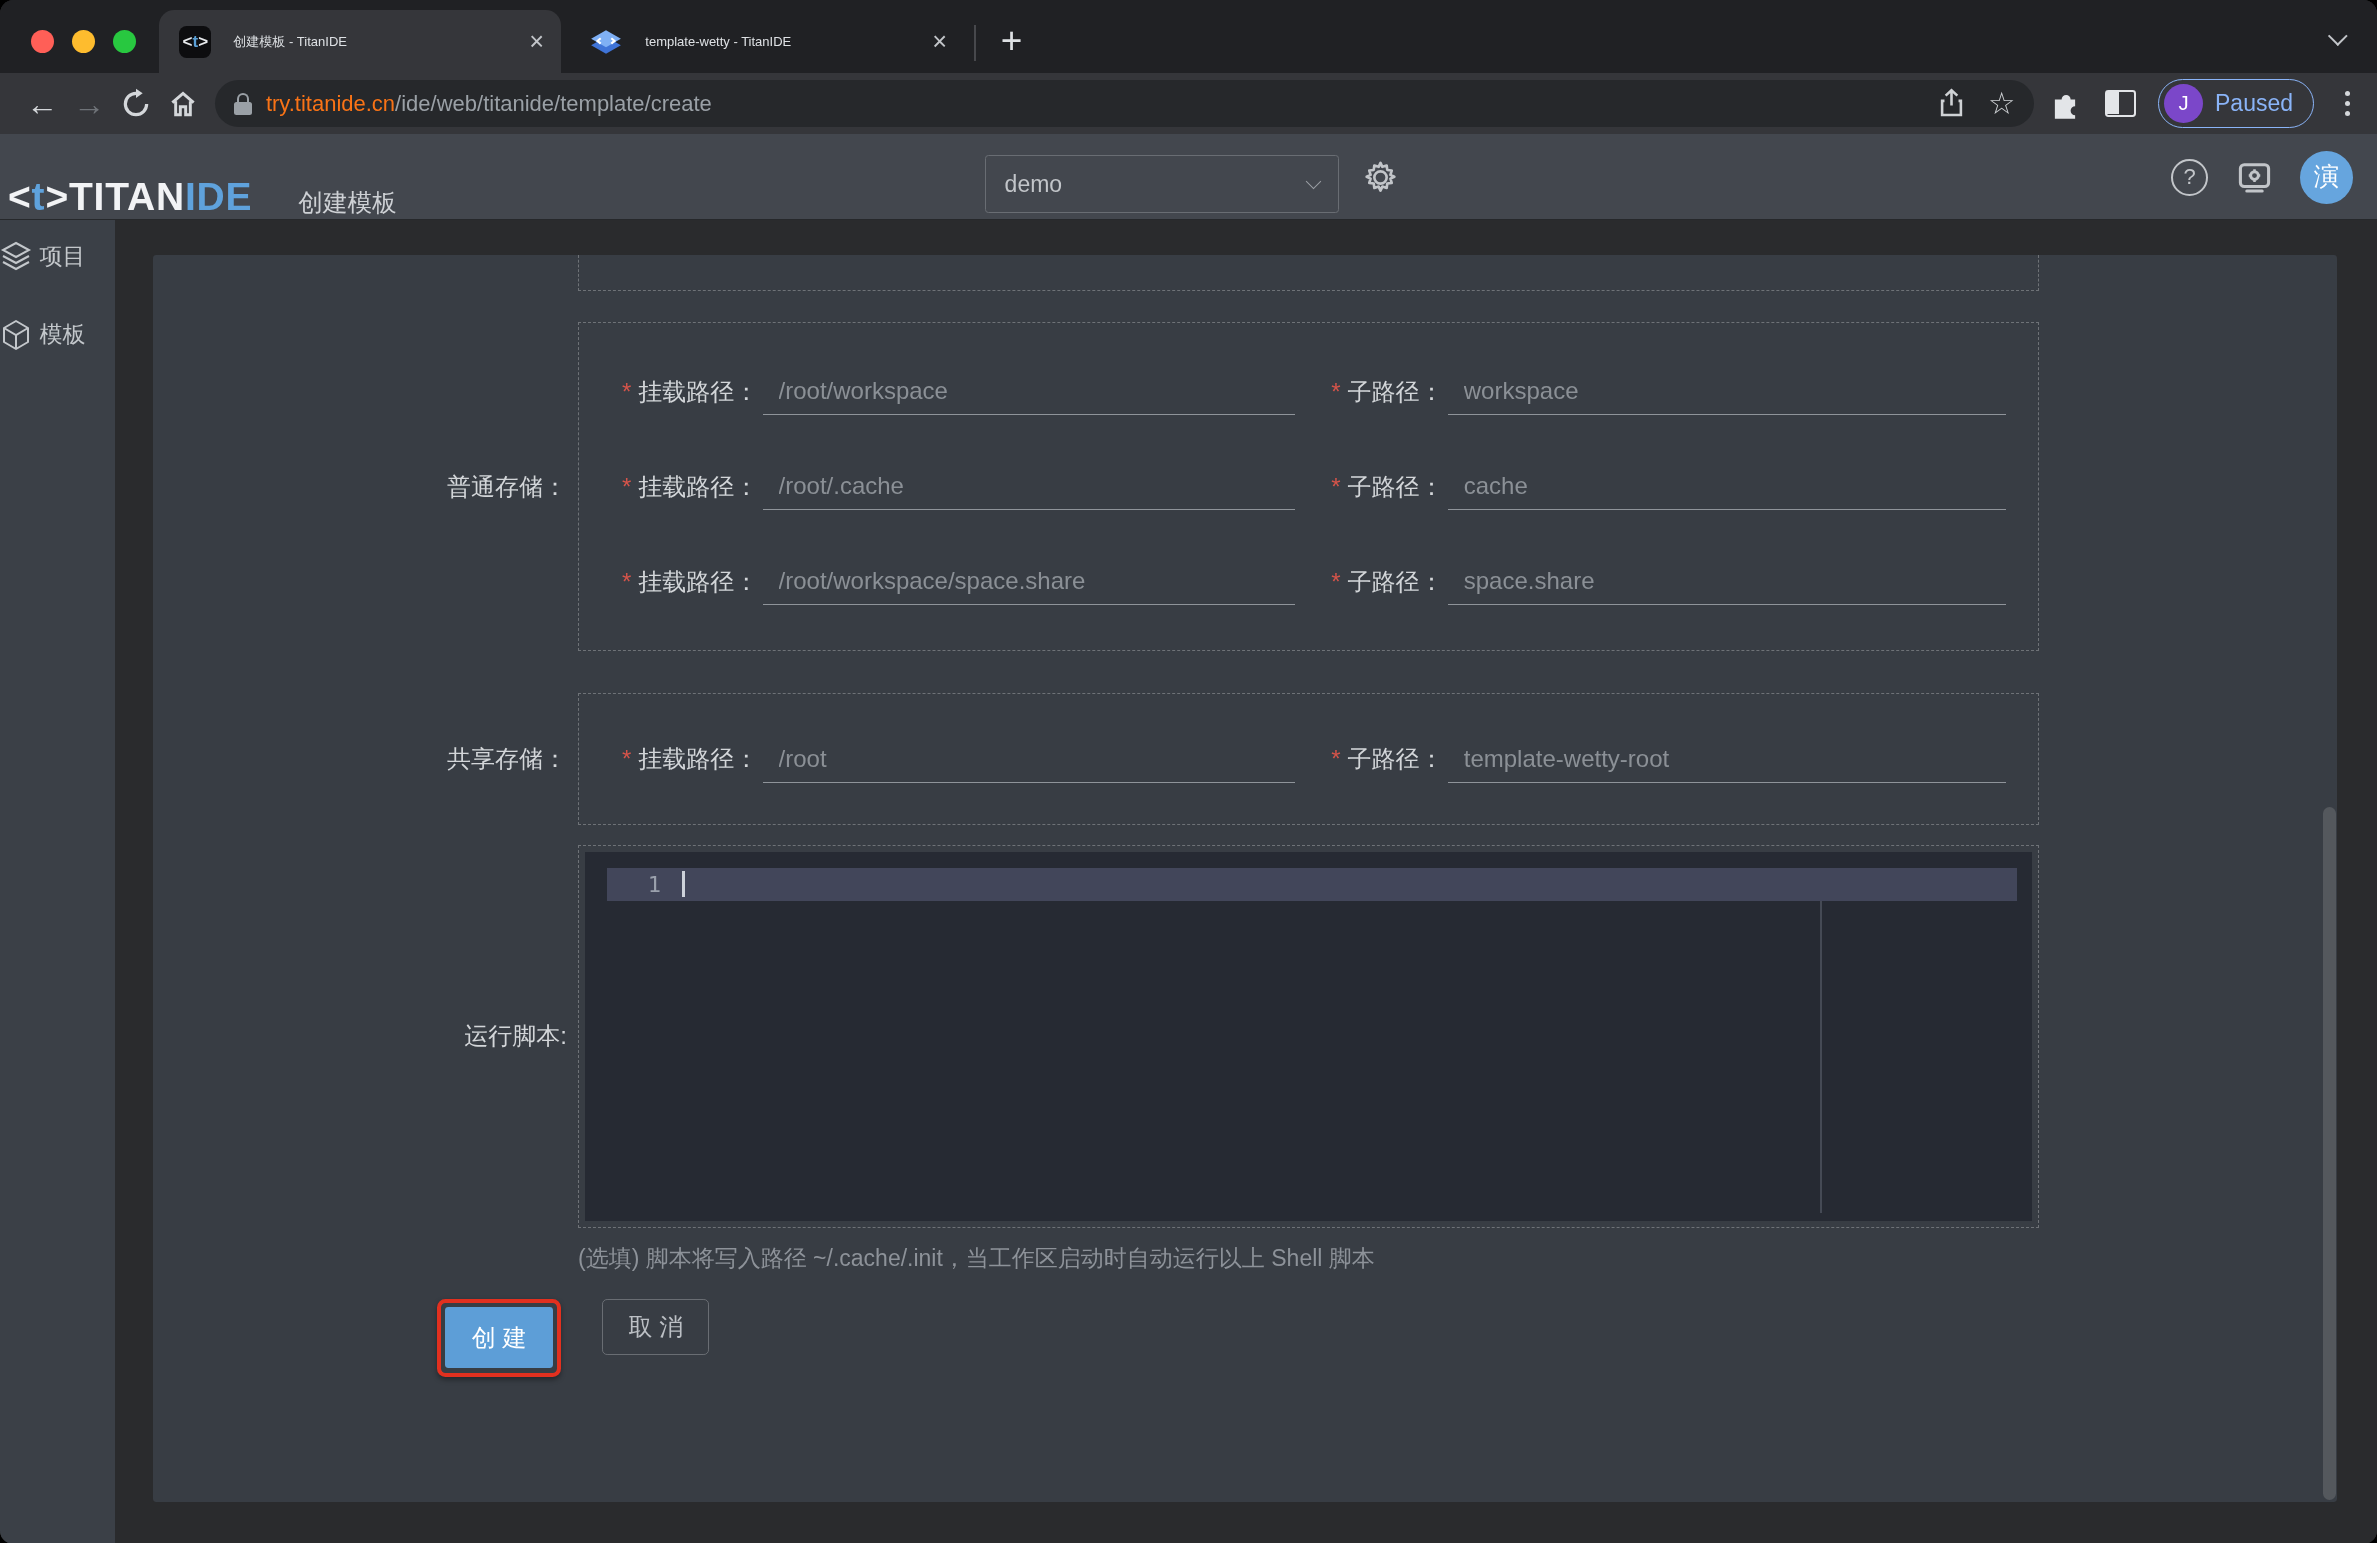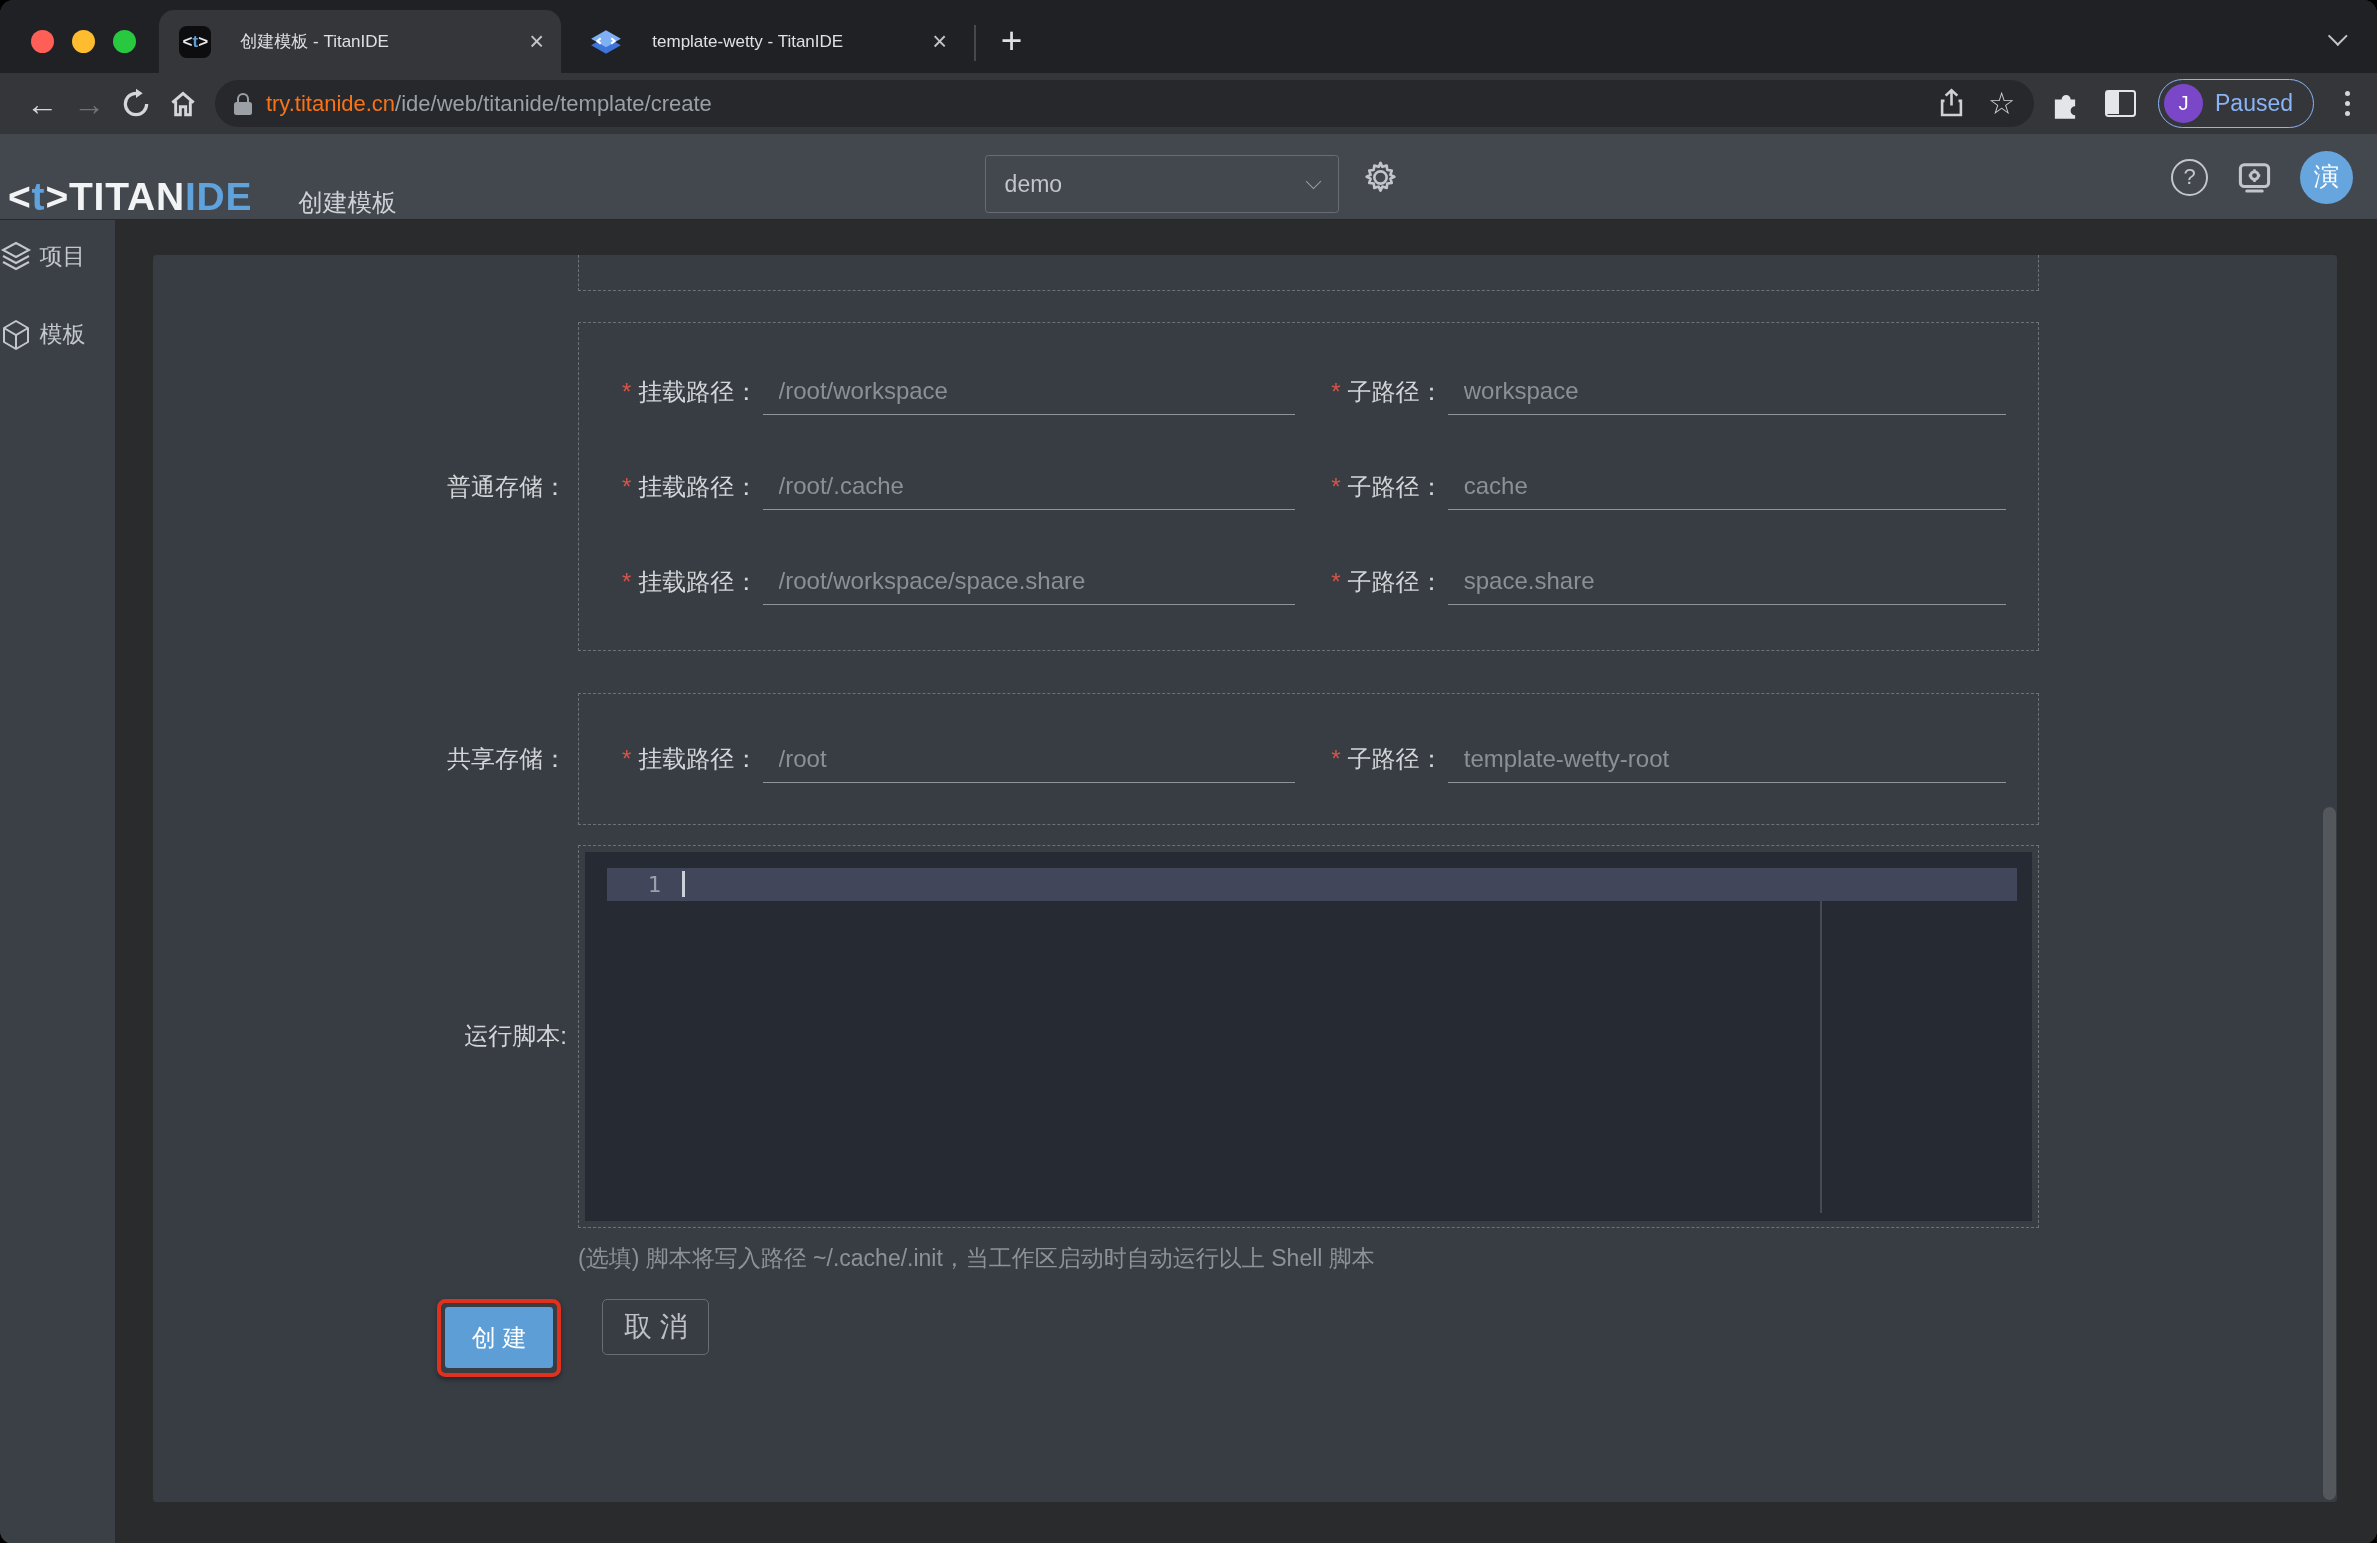--- a/index.html
+++ b/index.html
@@ -10,21 +10,21 @@
   
   .tabstrip { position:relative; height:73px; background:#202124; }
   .traffic { position:absolute; left:30.5px; top:30px; display:flex; gap:18px; }
   .light { width:23px; height:23px; border-radius:50%; }
   .light.red{ background:#ff5f57; } .light.yellow{ background:#febc2e; } .light.green{ background:#28c840; }
   .tab { position:absolute; top:10.2px; height:63px; display:flex; align-items:center; border-radius:15.3px 15.3px 0 0; }
   .tab.active { background:#35363a; }
   .tab-fav1 { width:32px; height:32px; margin-left:20.3px; background:#0d0d0f; border-radius:7.6px; display:flex; align-items:center; justify-content:center; font-size:17px; font-weight:bold; }
   .tab-fav1 .wt{ color:#e8eaed; } .tab-fav1 .bt{ color:#5a9fd6; }
   .tab-fav2 { width:34px; height:34px; margin-left:20.3px; }
-  .tab-title { margin-left:29px; font-size:17px; color:#dee1e4; white-space:nowrap; overflow:hidden; flex:1; }
+  .tab-title { margin-left:22px; font-size:13px; color:#dee1e4; white-space:nowrap; overflow:hidden; flex:1; }
   .tab-close { margin:0 17px; font-size:25.4px; color:#c2c5c9; line-height:1; }
   .tab-sep { position:absolute; left:974px; top:25.4px; width:1.7px; height:36px; background:#47484c; }
   .newtab { position:absolute; left:988px; top:17px; width:47px; height:47px; display:flex; align-items:center; justify-content:center; font-size:37px; color:#dee1e4; border-radius:50%; }
   .chev { display:inline-block; width:13.6px; height:13.6px; border-right:2.5px solid #c2c5c9; border-bottom:2.5px solid #c2c5c9; transform:rotate(45deg); }
   .tabsearch { position:absolute; right:32px; top:29px; }
 
   
   .toolbar { height:61px; background:#35363a; display:flex; align-items:center; padding:0 18.6px; }
   .navico { font-size:32px; color:#d4d7da; width:47px; text-align:center; line-height:1; }
   .navico.disabled { color:#6f7378; }
@@ -86,21 +86,21 @@
   .editor-box { width:1461px; border:1.7px dashed #6e7277; padding:6px; }
   .editor { position:relative; height:369px; background:#262a33; }
   .active-line { position:absolute; left:22px; right:15.3px; top:16px; height:33px; background:#42465a; }
   .lineno { position:absolute; left:44px; top:16px; width:32px; height:33px; line-height:33px; text-align:right; font-family:"DejaVu Sans Mono",monospace; font-size:22px; color:#9ba1ad; }
   .caret { position:absolute; left:97px; top:19.5px; width:2.5px; height:26px; background:#cdd2da; }
   .ruler { position:absolute; left:1235px; top:49px; width:1.7px; height:312px; background:#454a55; }
   .note { margin-left:425px; margin-top:15.3px; font-size:23px; color:#8d9299; }
   .btn-row { margin-top:25.4px; margin-left:284px; display:flex; }
   .hl { border:4.2px solid #e2301f; border-radius:8.5px; padding:4.2px; box-shadow:0 2.5px 5.1px rgba(0,0,0,.35); }
   .btn-create { width:108px; height:61px; background:#5d9ed7; border:none; border-radius:3.4px; color:#fff; font-size:24px; cursor:pointer; font-family:inherit; }
-  .btn-cancel { margin-left:41px; width:107px; height:56px; background:transparent; border:1.7px solid #696d73; border-radius:5.1px; color:#bcc0c5; font-size:28px; cursor:pointer; font-family:inherit; }
+  .btn-cancel { margin-left:41px; width:107px; height:56px; background:transparent; border:1.7px solid #696d73; border-radius:5.1px; color:#bcc0c5; font-size:24px; cursor:pointer; font-family:inherit; }
   svg { display:block; }
 </style>
 </head>
 <body>
 
 <div class="window">
 
   <div class="tabstrip">
     <div class="traffic">
       <div class="light red"></div>

